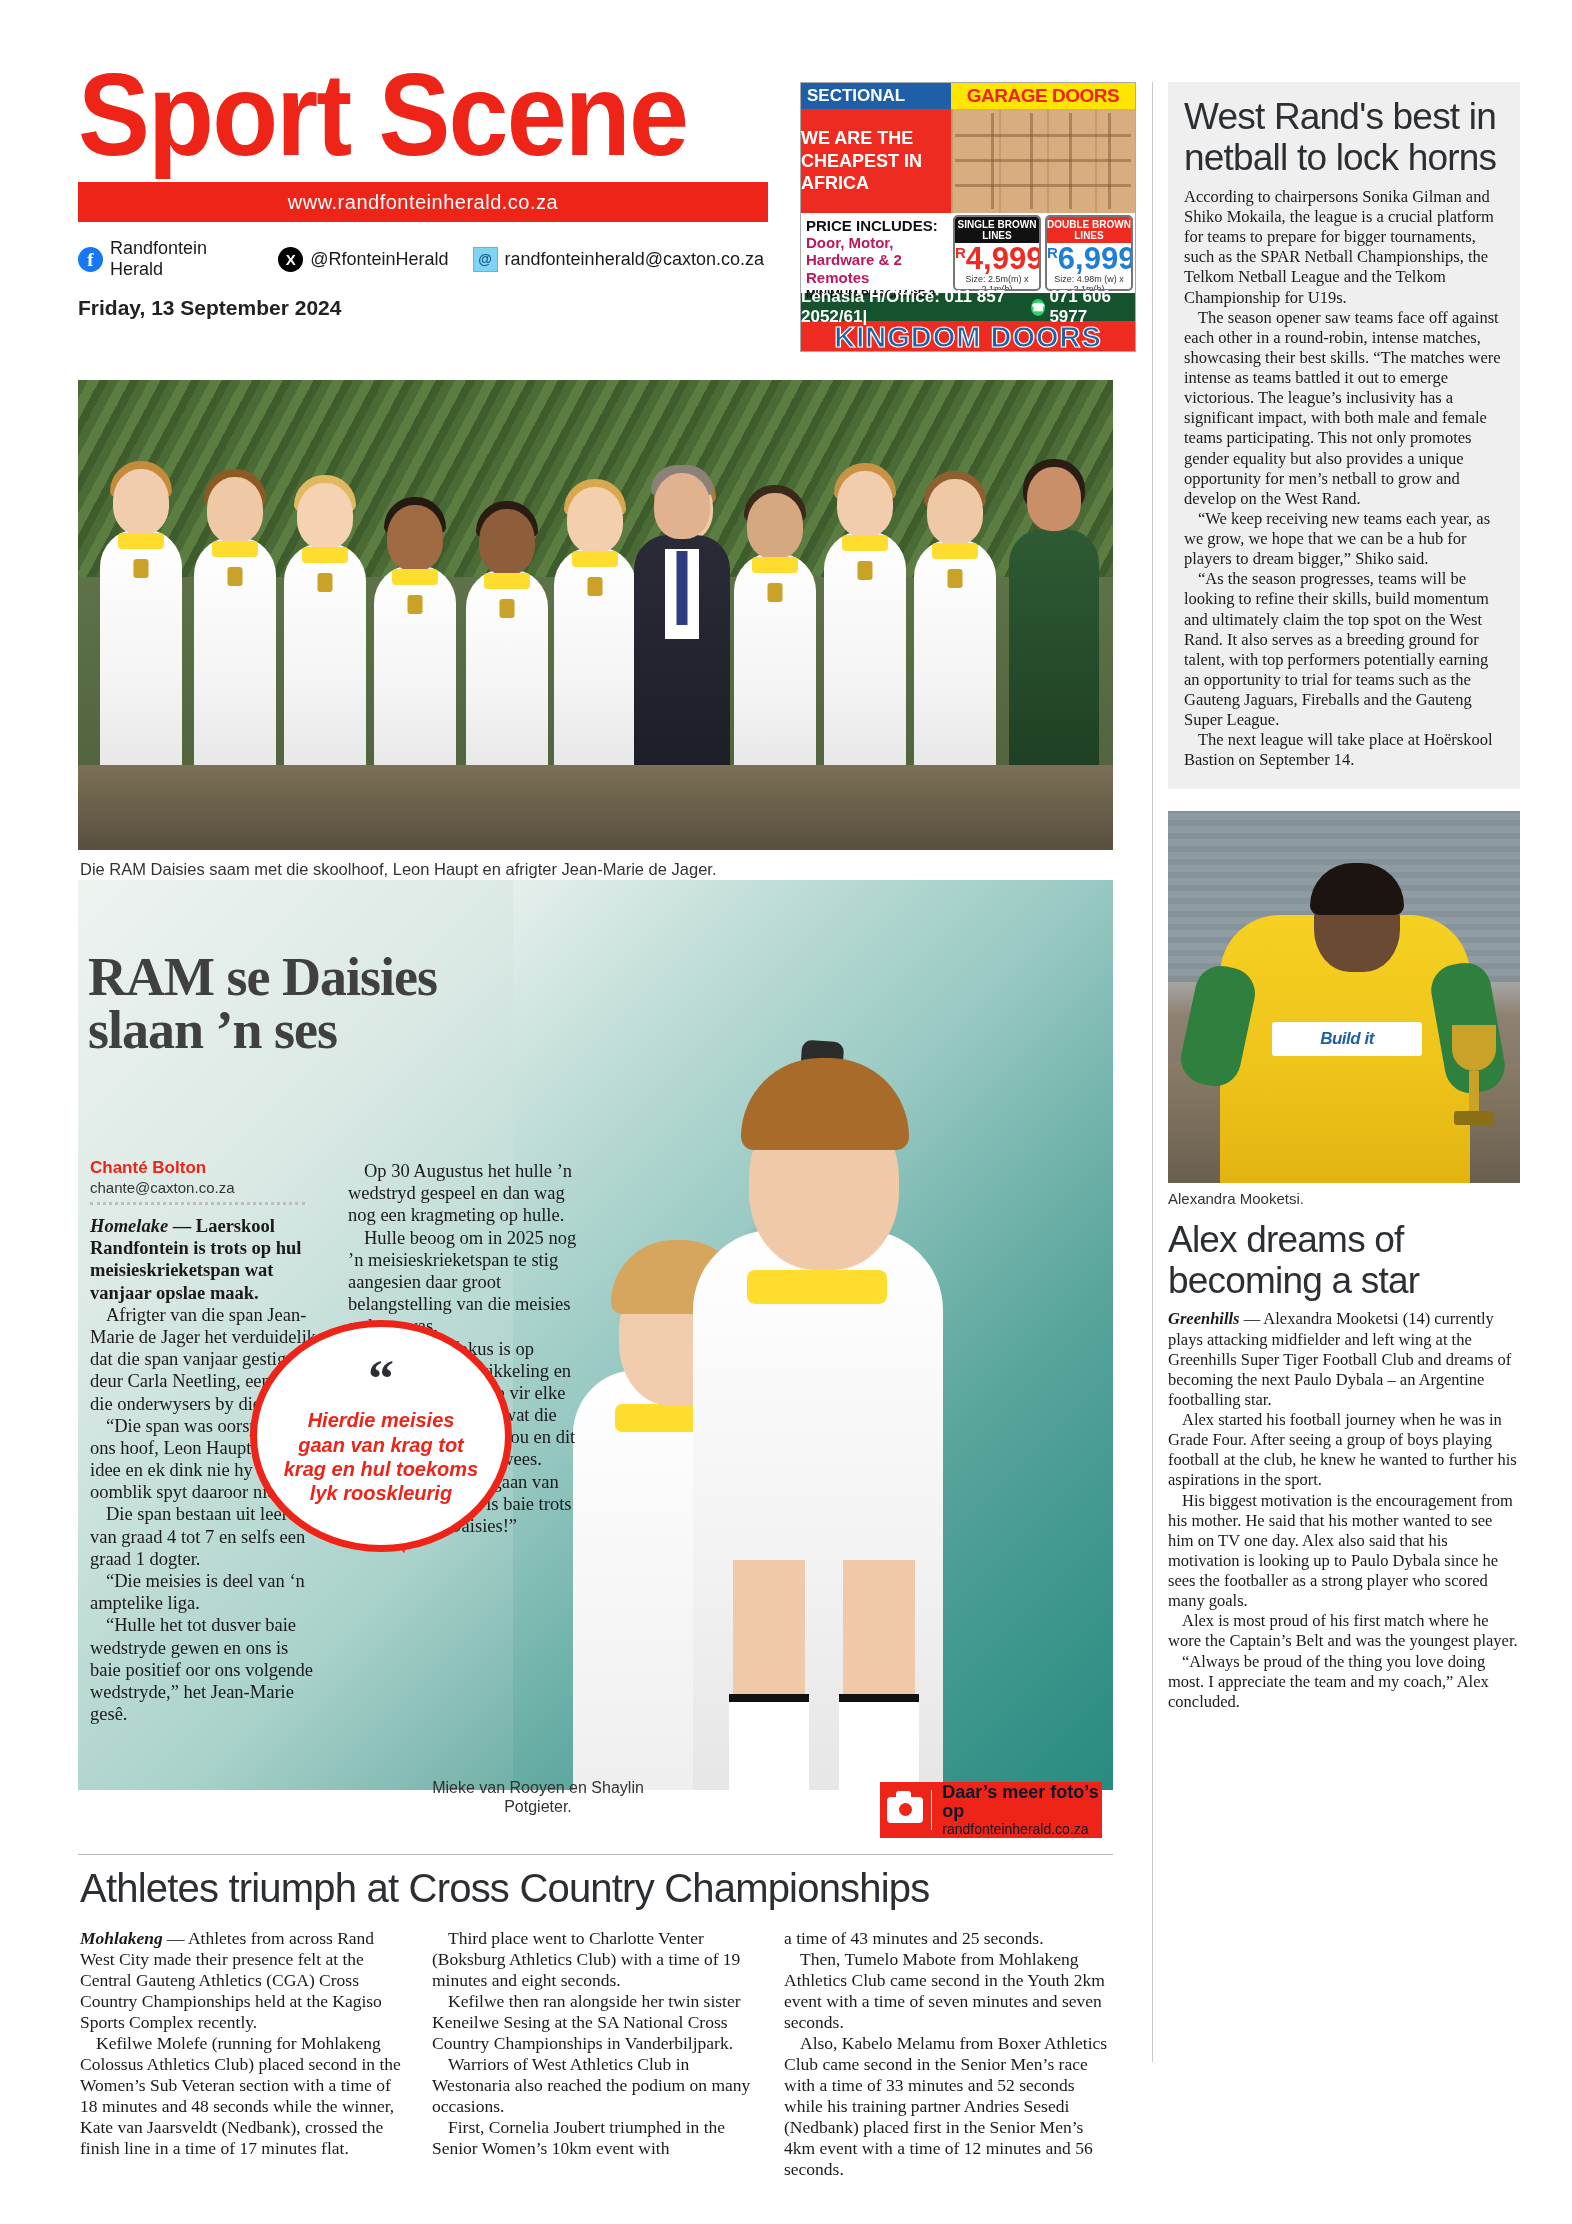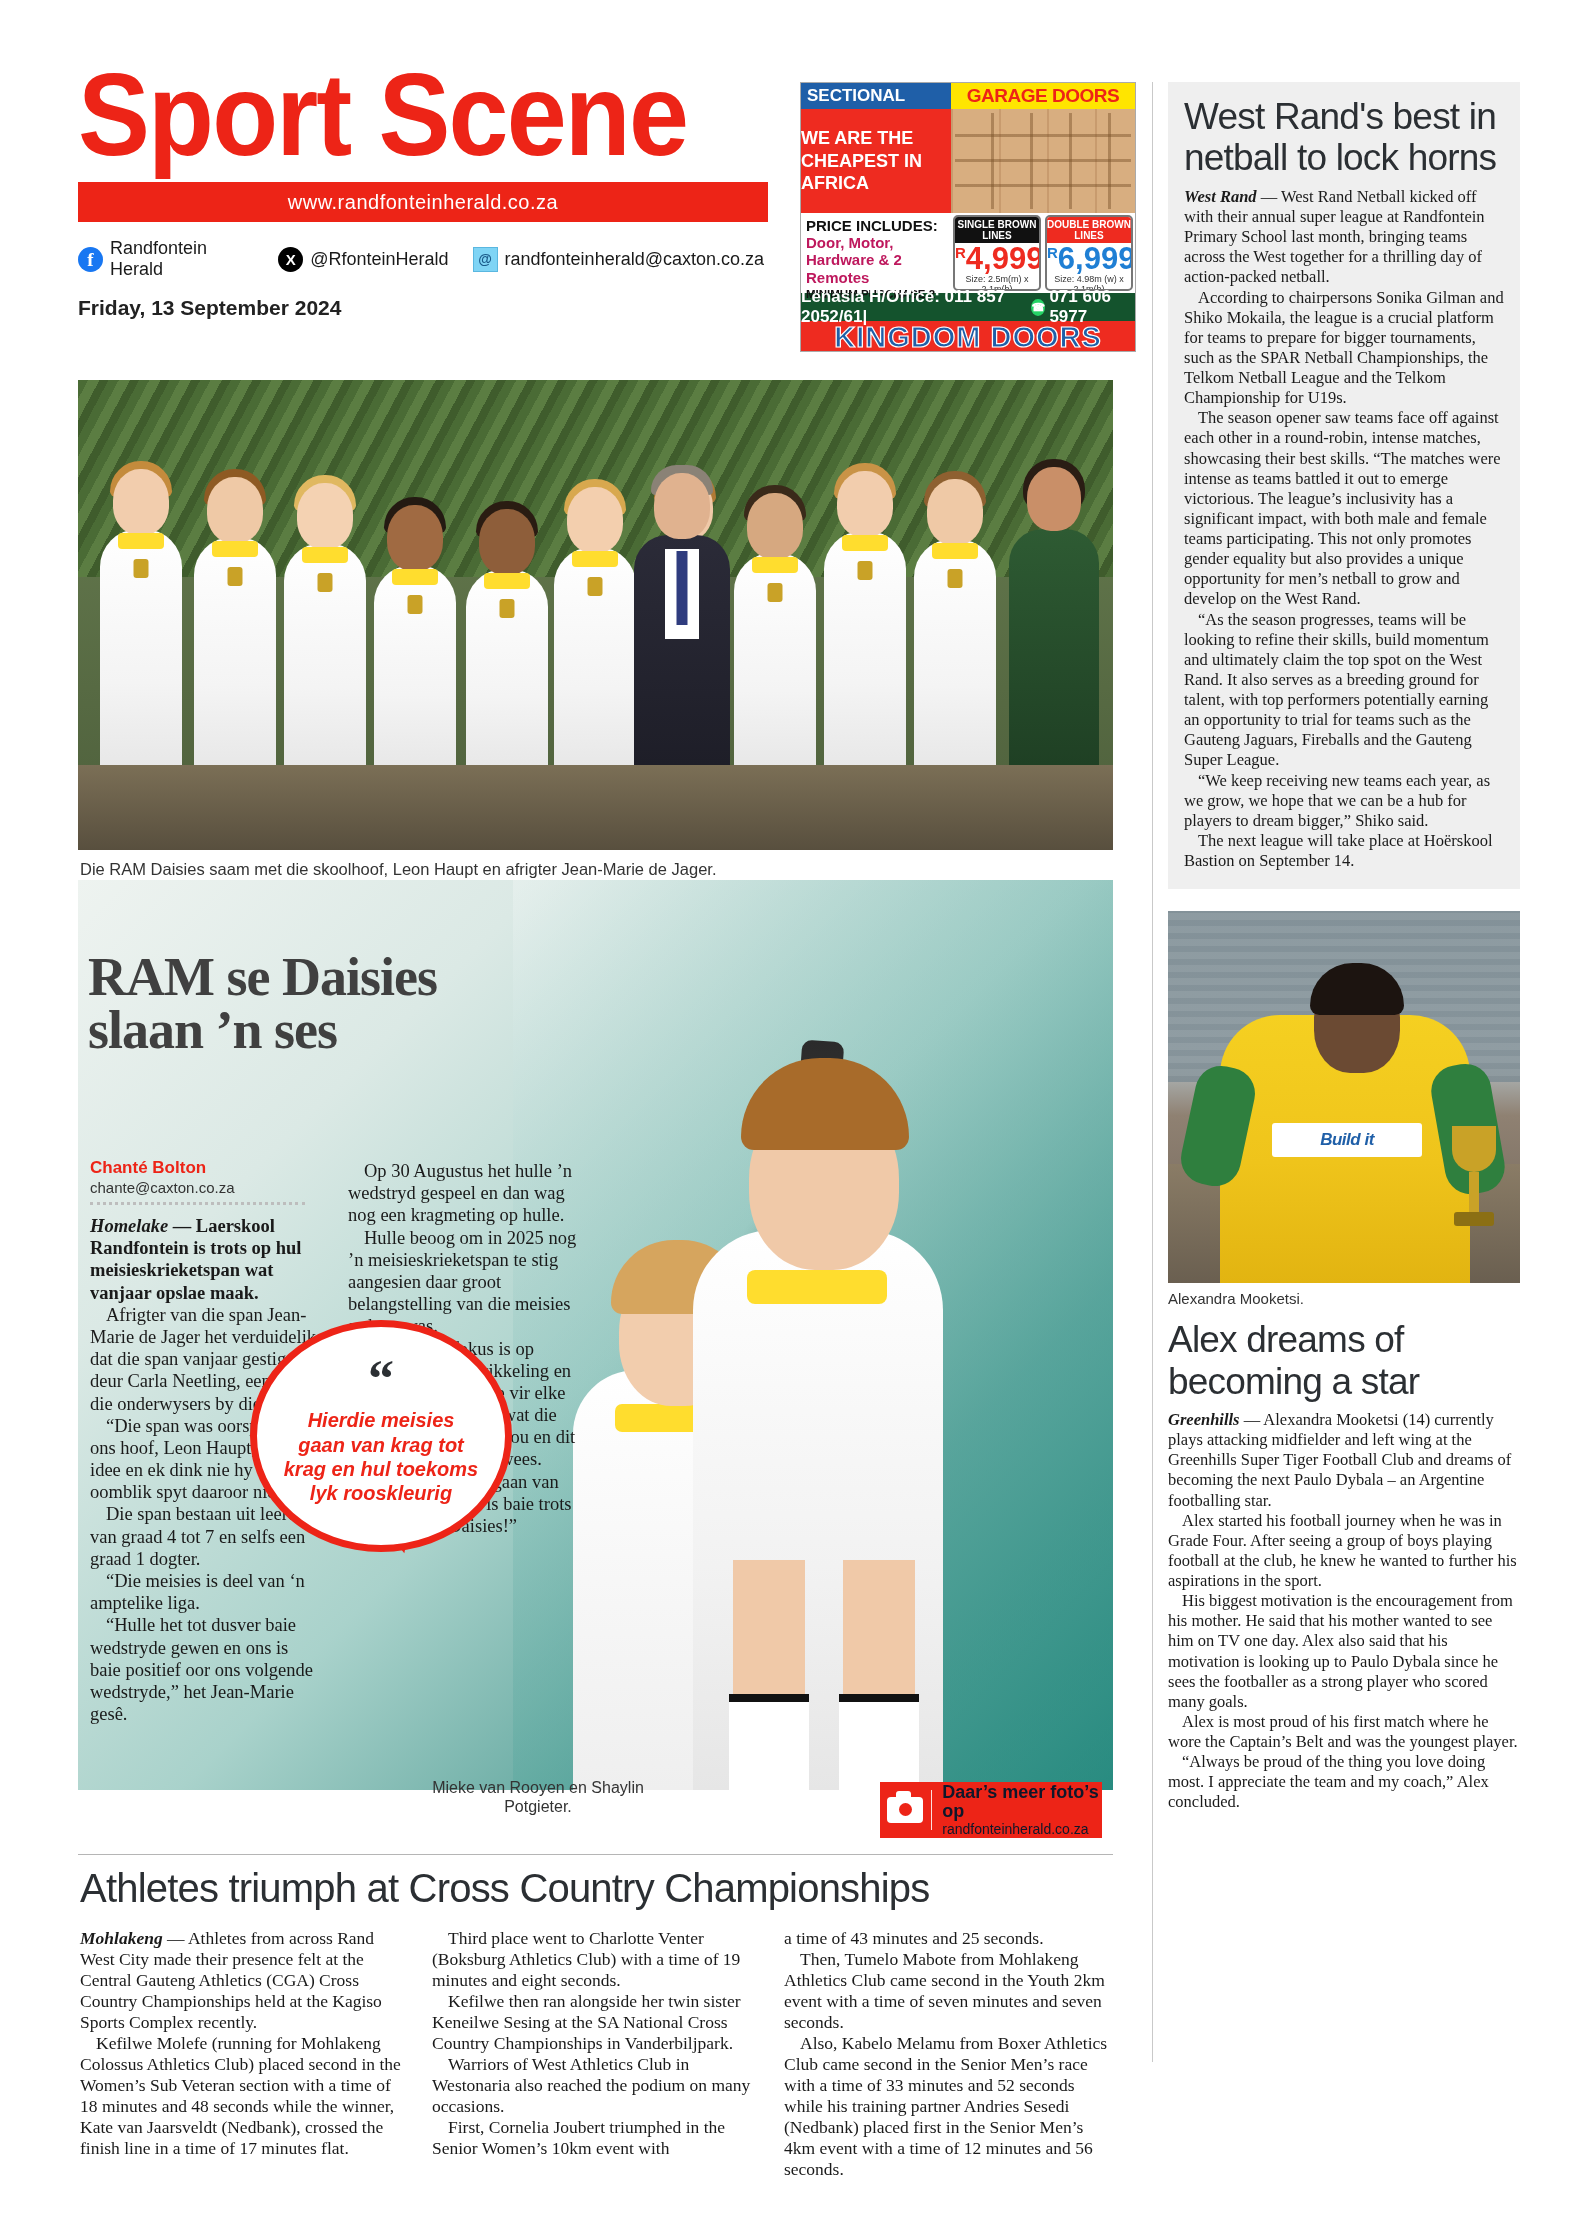--- a/index.html
+++ b/index.html
@@ -365,25 +365,24 @@
     </div>
   </div>
 
   <div class="side-divider"></div>
 
   <div class="sidebar">
 
     <div class="panel">
       <div class="panel-head">West Rand's best in netball to lock horns</div>
       <div class="bodytext">
-        <p><span class="dek">West Rand</span><span> — West Rand Netball kicked off with their annual super league at Randfontein Primary School last month, bringing teams across the West together for a thrilling day of action-packed netball.</span></p>
         <p>According to chairpersons Sonika Gilman and Shiko Mokaila, the league is a crucial platform for teams to prepare for bigger tournaments, such as the SPAR Netball Championships, the Telkom Netball League and the Telkom Championship for U19s.</p>
         <p>The season opener saw teams face off against each other in a round-robin, intense matches, showcasing their best skills. “The matches were intense as teams battled it out to emerge victorious. The league’s inclusivity has a significant impact, with both male and female teams participating. This not only promotes gender equality but also provides a unique opportunity for men’s netball to grow and develop on the West Rand.</p>
+        <p>“We keep receiving new teams each year, as we grow, we hope that we can be a hub for players to dream bigger,” Shiko said.</p>
         <p>“As the season progresses, teams will be looking to refine their skills, build momentum and ultimately claim the top spot on the West Rand. It also serves as a breeding ground for talent, with top performers potentially earning an opportunity to trial for teams such as the Gauteng Jaguars, Fireballs and the Gauteng Super League.</p>
-        <p>“We keep receiving new teams each year, as we grow, we hope that we can be a hub for players to dream bigger,” Shiko said.</p>
         <p>The next league will take place at Hoërskool Bastion on September 14.</p>
       </div>
     </div>
 
     <div class="side-photo">
       <div class="ph-sky"></div>
       <div class="ph-wall"></div>
       <div class="ph-ground"></div>
       <div class="ph-body"></div>
       <div class="ph-sleeveL"></div>

